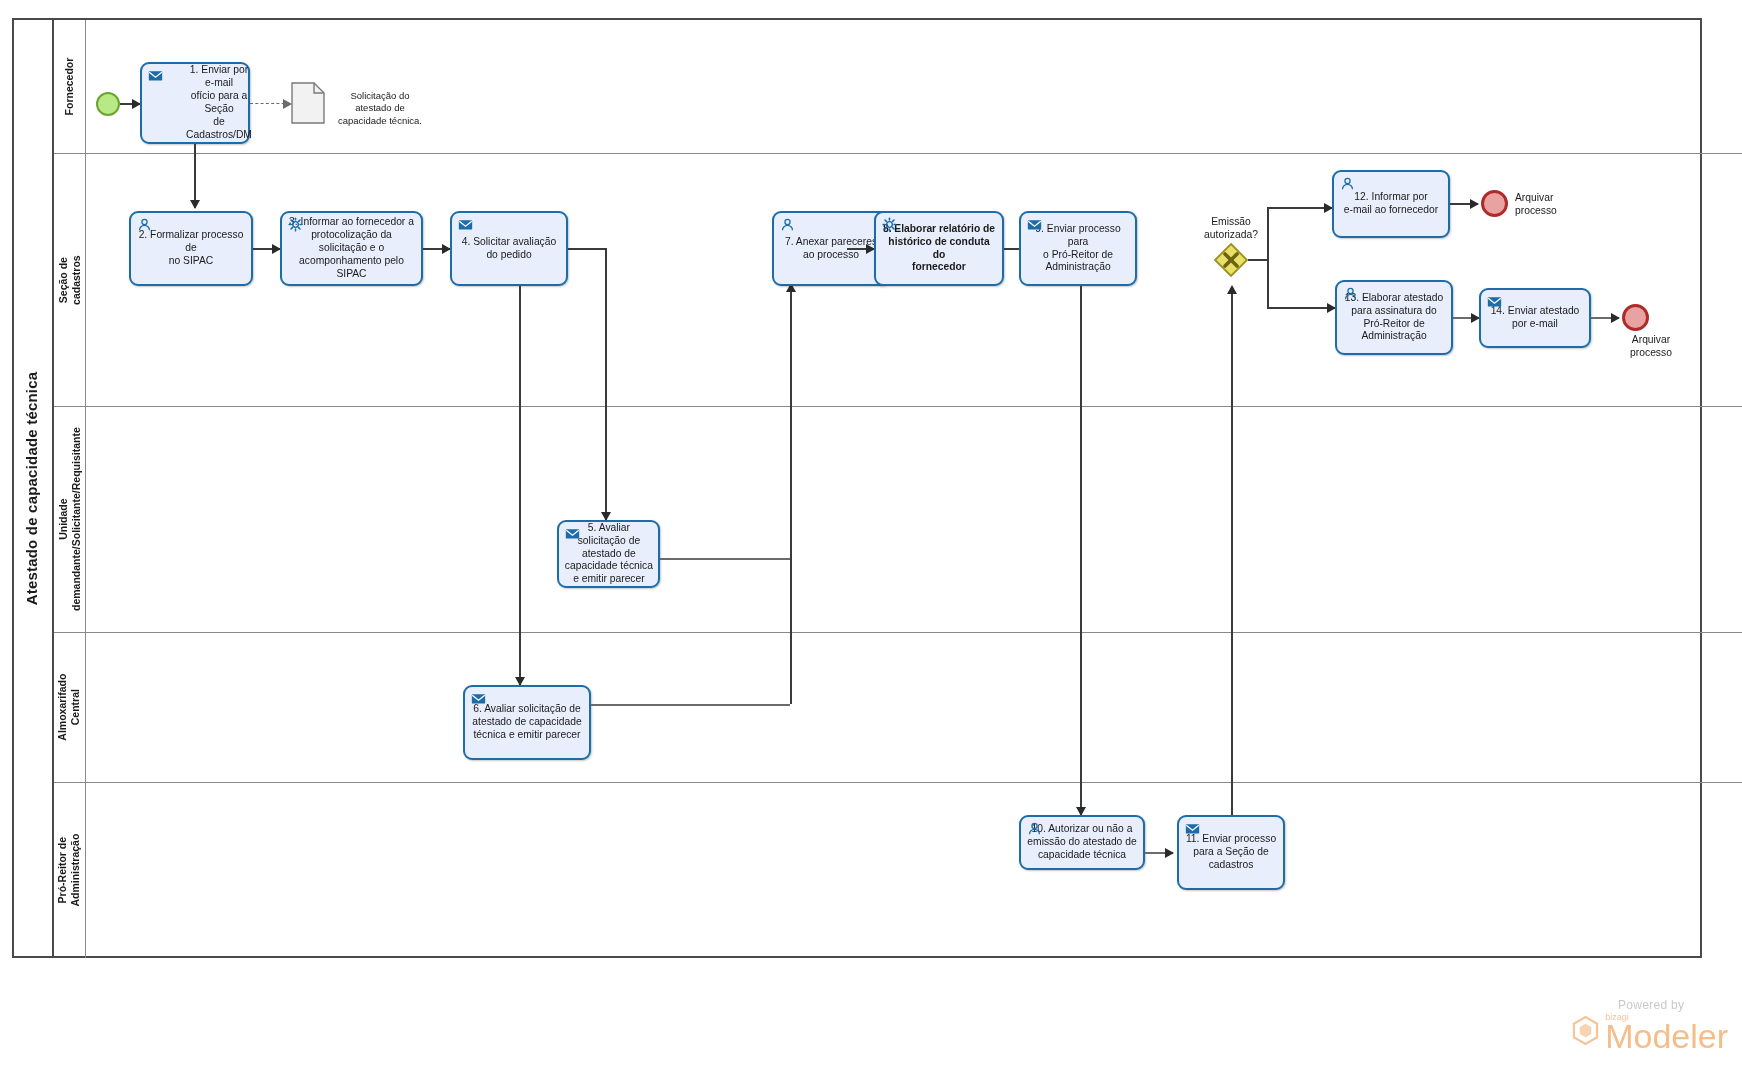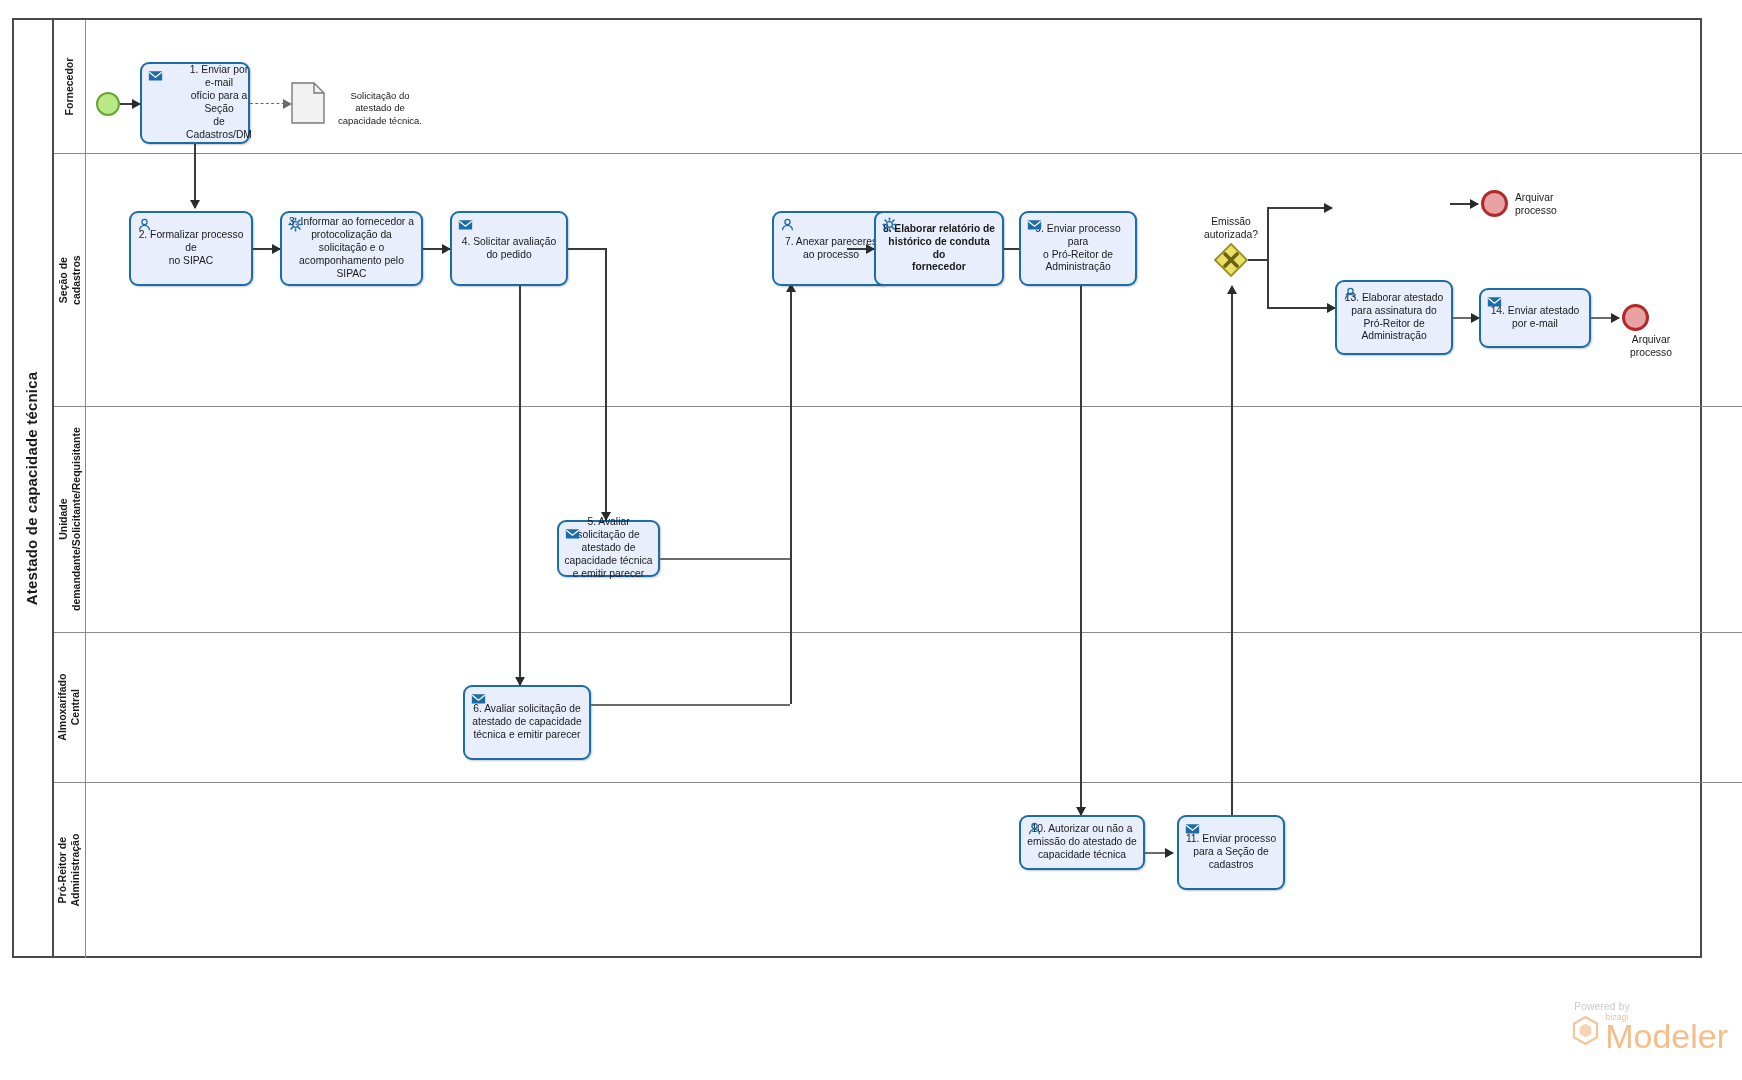--- a/index.html
+++ b/index.html
@@ -46,21 +46,21 @@
   .ln.v{width:1.6px;}
   .ln.grey{background:#6b6b6b;}
   .arw{position:absolute;width:0;height:0;}
   .arw.r{border-top:5px solid transparent;border-bottom:5px solid transparent;border-left:9px solid #2a2a2a;}
   .arw.d{border-left:5px solid transparent;border-right:5px solid transparent;border-top:9px solid #2a2a2a;}
   .arw.u{border-left:5px solid transparent;border-right:5px solid transparent;border-bottom:9px solid #2a2a2a;}
   .dash{position:absolute;height:0;border-top:1.6px dashed #6b6b6b;}
 
   
   .wm{position:absolute;right:14px;bottom:28px;text-align:left;}
-  .wm .pb{font-size:10px;color:#c9c9c9;letter-spacing:.3px;margin-bottom:1px;padding-left:3px;}
+  .wm .pb{font-size:12px;color:#c9c9c9;letter-spacing:.3px;margin-bottom:1px;padding-left:3px;text-align:center;}
   .wm .row{display:flex;align-items:center;gap:5px;}
   .wm .bz{font-size:9px;color:#f2c39a;line-height:1;margin-bottom:-2px;}
   .wm .md{font-size:34px;color:#f5bd8a;line-height:.95;font-weight:400;}
 </style>
 </head>
 <body>
 
 <div id="canvas">
 
   <div class="pool"></div>
@@ -181,21 +181,21 @@
 do pedido</span>
   </div>
 
   <div class="ln h" style="left:568px;top:248px;width:38px;"></div>
   <div class="ln v" style="left:605px;top:248px;height:272px;"></div>
   <div class="arw d" style="left:601px;top:512px;"></div>
 
   <div class="ln v" style="left:519px;top:286px;height:399px;"></div>
   <div class="arw d" style="left:515px;top:677px;"></div>
 
-  <div class="task" style="left:557px;top:520px;width:103px;height:57px;">
+  <div class="task" style="left:557px;top:520px;width:103px;height:68px;justify-content:flex-end;">
     <span class="tico">
       <svg viewBox="0 0 18 18" width="15" height="15">
           <rect x="1" y="4" width="16" height="11" rx="1" fill="#1b6ca8"></rect>
           <path d="M1.5 5 L9 11 L16.5 5" stroke="#ffffff" stroke-width="1.6" fill="none"></path>
         </svg>
     </span>
     <span class="lbl" style="white-space: pre-line;">5. Avaliar
 solicitação de
 atestado de
 capacidade técnica
@@ -286,20 +286,30 @@
   </div>
 
   <div class="ln v" style="left:1231px;top:292px;height:530px;"></div>
   <div class="arw u" style="left:1227px;top:285px;"></div>
 
   <div class="ln h" style="left:1248px;top:259px;width:20px;"></div>
   <div class="ln v" style="left:1267px;top:207px;height:53px;"></div>
   <div class="ln h" style="left:1267px;top:207px;width:65px;"></div>
   <div class="arw r" style="left:1324px;top:203px;"></div>
 
+  <div class="task" style="left:1332px;top:170px;width:118px;height:68px;">
+    <span class="tico">
+      <svg viewBox="0 0 18 18" width="15" height="15">
+          <circle cx="9" cy="6" r="3.1" fill="none" stroke="#1b6ca8" stroke-width="1.5"></circle>
+          <path d="M3 16 a6 6 0 0 1 12 0" fill="none" stroke="#1b6ca8" stroke-width="1.5"></path>
+        </svg>
+    </span>
+    <span class="lbl" style="white-space: pre-line;">12. Informar por
+e-mail ao fornecedor</span>
+  </div>
 
   <div class="ln h" style="left:1450px;top:203px;width:28px;"></div>
   <div class="arw r" style="left:1470px;top:199px;"></div>
   <div class="end-ev" style="left:1481px;top:190px;"></div>
   <div class="ev-label" style="left: 1515px; top: 192px; width: 80px; white-space: pre-line;">Arquivar
 processo</div>
 
   <div class="ln h" style="left:1248px;top:259px;width:20px;"></div>
   <div class="ln v" style="left:1267px;top:259px;height:49px;"></div>
   <div class="ln h" style="left:1267px;top:307px;width:68px;"></div>

